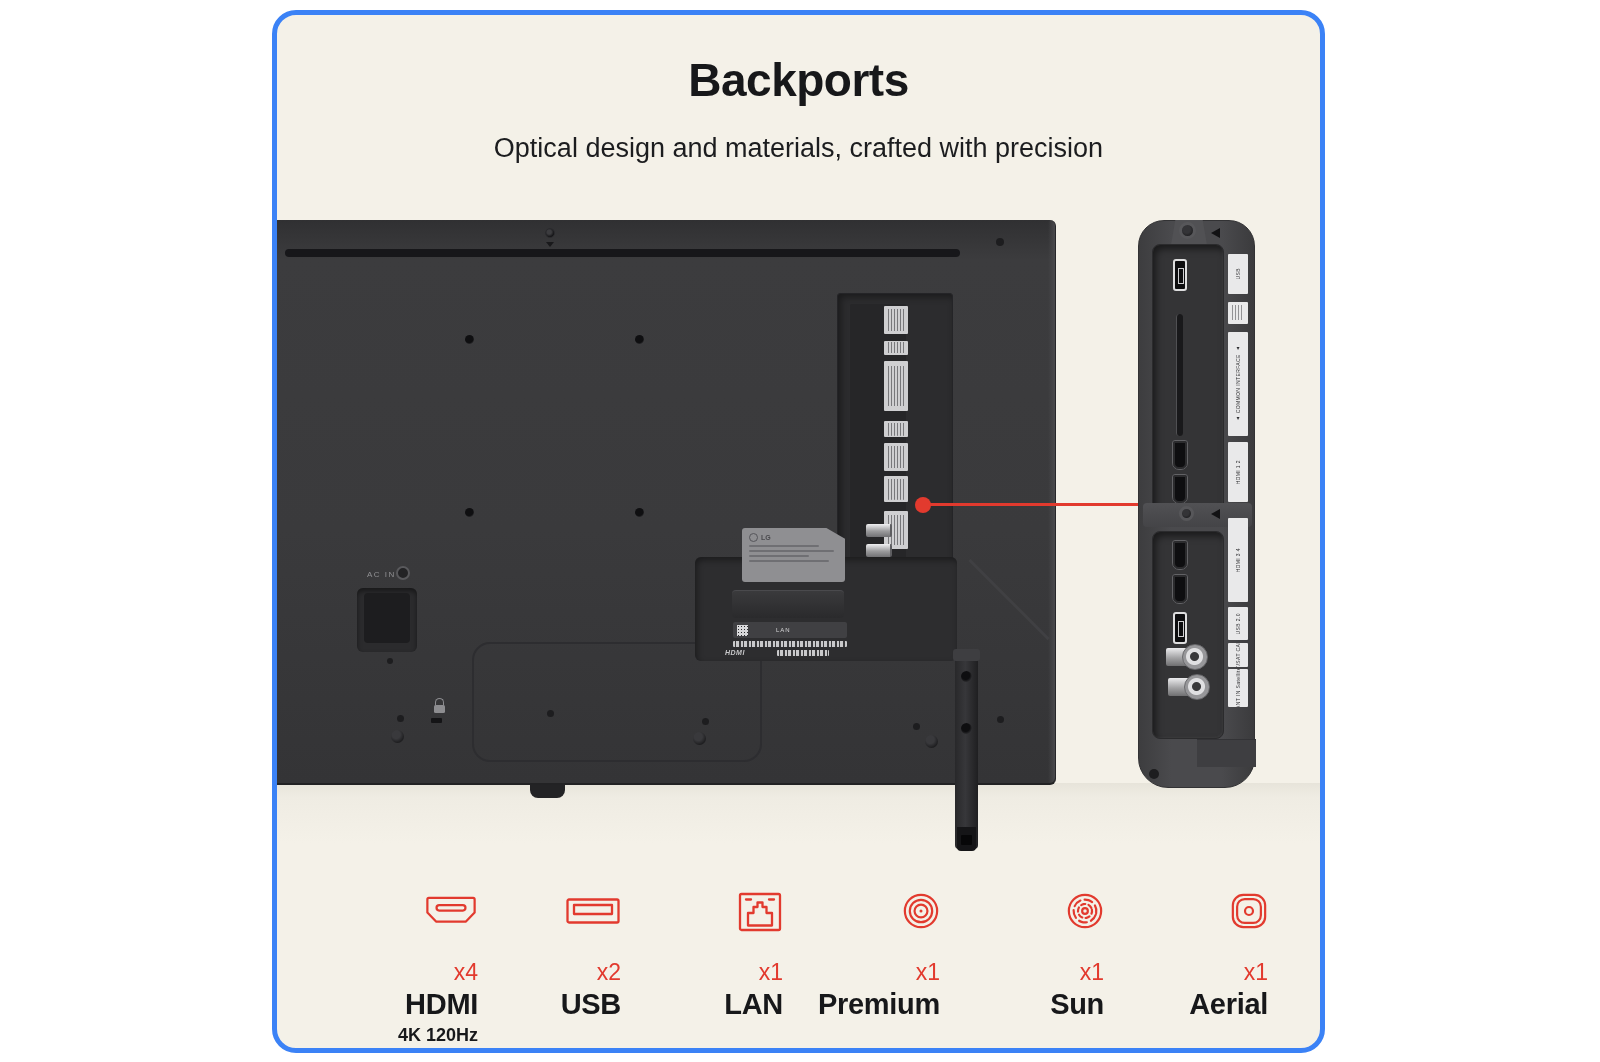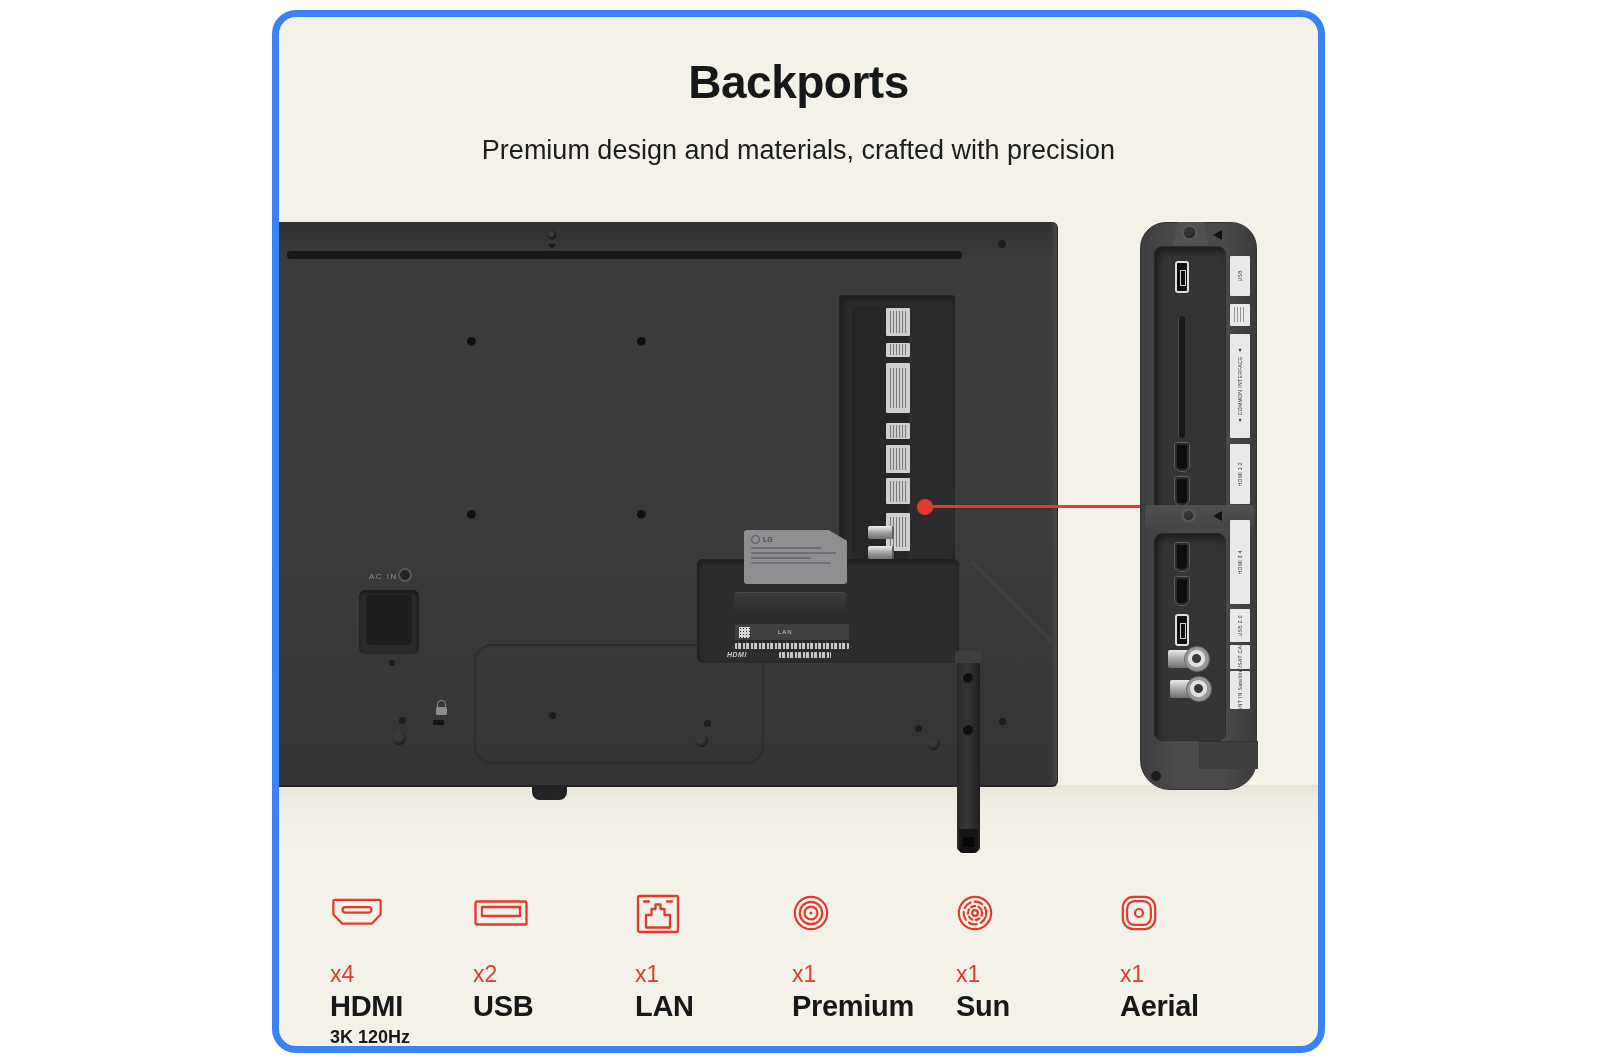--- a/index.html
+++ b/index.html
@@ -8,21 +8,21 @@
     --text-dark:#17181a;
     --tv-body:#3a3a3c;
   }
   *{margin:0;padding:0;box-sizing:border-box;}
   html,body{width:1600px;height:1062px;background:#ffffff;overflow:hidden;
     font-family:"Liberation Sans","DejaVu Sans",sans-serif;color:var(--text-dark);}
   .a{position:absolute;}
 
   
   .card{left:272px;top:10px;width:1053px;height:1043px;background:var(--card-bg);
-    border:7px solid #3b82f6;border-radius:24px;overflow:hidden;}
+    border:5px solid #3b82f6;border-radius:24px;overflow:hidden;}
 
   .title{left:0;top:38px;width:100%;text-align:center;font-size:46px;font-weight:700;
     letter-spacing:-0.5px;color:var(--text-dark);}
   .subtitle{left:0;top:118px;width:100%;text-align:center;font-size:27px;font-weight:400;
     color:#1c1d1f;}
 
   .floor{left:0;top:768px;width:100%;height:64px;
     background:linear-gradient(180deg,#e7e4da 0,#efece3 14px,#f4f1e8 60px);}
 
   
@@ -119,34 +119,34 @@
   .coax-face{right:0;top:0;width:26px;height:26px;border-radius:50%;border:1px solid #6a6a6d;
     background:radial-gradient(circle at 48% 48%,#39393b 0 4px,#e0e0e2 5px 8px,#97979a 9px 12px);}
   .p-bottom-bar{left:58px;top:518px;width:59px;height:28px;background:#3e3e41;border-top:1px solid #333336;}
   .sticker{left:89px;width:20px;background:#e9e9ea;border-radius:1px;display:flex;
     align-items:center;justify-content:center;overflow:hidden;}
   .sticker.blank{background:#e9e9ea repeating-linear-gradient(90deg,rgba(60,60,64,.5) 0 1px,transparent 1px 3px) center/60% 70% no-repeat;}
   .vtext{writing-mode:vertical-rl;transform:rotate(180deg);font-size:5px;line-height:1;
     color:#2e2e31;letter-spacing:.4px;white-space:nowrap;}
 
   
-  .port-col{top:872px;width:150px;text-align:center;display:flex;flex-direction:column;align-items:flex-start;}
+  .port-col{top:872px;width:150px;text-align:center;display:flex;flex-direction:column;align-items:flex-end;}
   .port-icon{height:48px;display:flex;align-items:center;justify-content:center;color:var(--accent);}
   .port-icon svg{stroke:currentColor;fill:none;stroke-width:2.3;stroke-linejoin:round;stroke-linecap:round;}
   .port-count{margin-top:26px;font-size:23px;color:var(--accent);line-height:1;}
   .port-name{margin-top:6px;font-size:29px;font-weight:700;letter-spacing:-0.3px;line-height:1;}
   .port-sub{margin-top:7px;font-size:18px;font-weight:600;line-height:1;}
 </style>
 </head>
 <body>
 
 <div class="a card">
 
   <div class="a title">Backports</div>
-  <div class="a subtitle">Premium design and materials, crafted with precision</div>
+  <div class="a subtitle">Optical design and materials, crafted with precision</div>
 
   <div class="a floor"></div>
 
   <div class="a tv">
     <div class="a tv-groove"></div>
     <div class="a screw" style="left:268px;top:8px;width:10px;height:10px;"></div>
     <div class="a tri-down" style="left:269px;top:22px;"></div>
     <div class="a dot" style="left:719px;top:18px;width:8px;height:8px;"></div>
 
     <div class="a vesa" style="left:188px;top:115px;"></div>
@@ -285,21 +285,21 @@
 
   <div class="a port-col" style="left:51px;">
     <div class="port-icon">
       <svg width="54" height="38" viewBox="0 0 56 38">
         <path d="M3.5 7 Q3.5 5.5 5 5.5 H51 Q52.5 5.5 52.5 7 V20.5 L43.5 30 H12.5 L3.5 20.5 Z"></path>
         <rect x="13" y="13" width="30" height="5.5" rx="2.75"></rect>
       </svg>
     </div>
     <div class="port-count">x4</div>
     <div class="port-name">HDMI</div>
-    <div class="port-sub">3K 120Hz</div>
+    <div class="port-sub">4K 120Hz</div>
   </div>
 
   <div class="a port-col" style="left:194px;">
     <div class="port-icon">
       <svg width="56" height="28" viewBox="0 0 56 28">
         <rect x="2.5" y="2.5" width="51" height="23" rx="1.5"></rect>
         <rect x="9" y="8" width="38" height="9"></rect>
       </svg>
     </div>
     <div class="port-count">x2</div>

